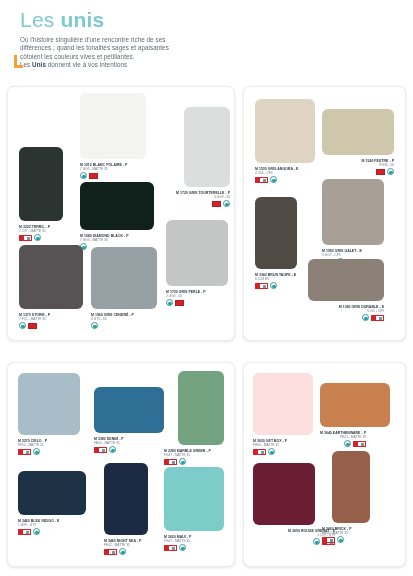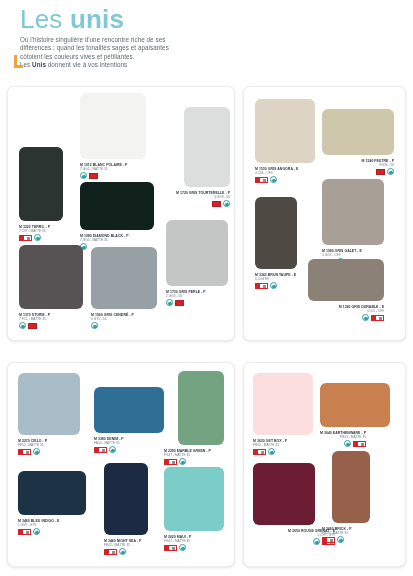--- a/index.html
+++ b/index.html
@@ -7,21 +7,21 @@
     width: 413px; height: 576px;
     background: #ffffff;
     font-family: "Liberation Sans", sans-serif;
     overflow: hidden;
   }
   .page { position: relative; width: 413px; height: 576px; background: #fff; }
 
   
   .header { position: absolute; left: 20px; top: 8px; width: 250px; }
   .title {
-    font-size: 26px; line-height: 23px; color: #7ec9d3;
+    font-size: 21px; line-height: 23px; color: #7ec9d3;
     font-weight: 300; letter-spacing: .2px;
   }
   .title b { font-weight: 700; color: #7ec9d3; }
   .intro {
     margin-top: 5px; font-size: 6.3px; line-height: 8.4px;
     color: #5f6a70; width: 168px; letter-spacing: .05px;
   }
   .intro .last { white-space: nowrap; }
   .intro .last b { color: #3d4a52; font-weight: 700; }
   .corner {

